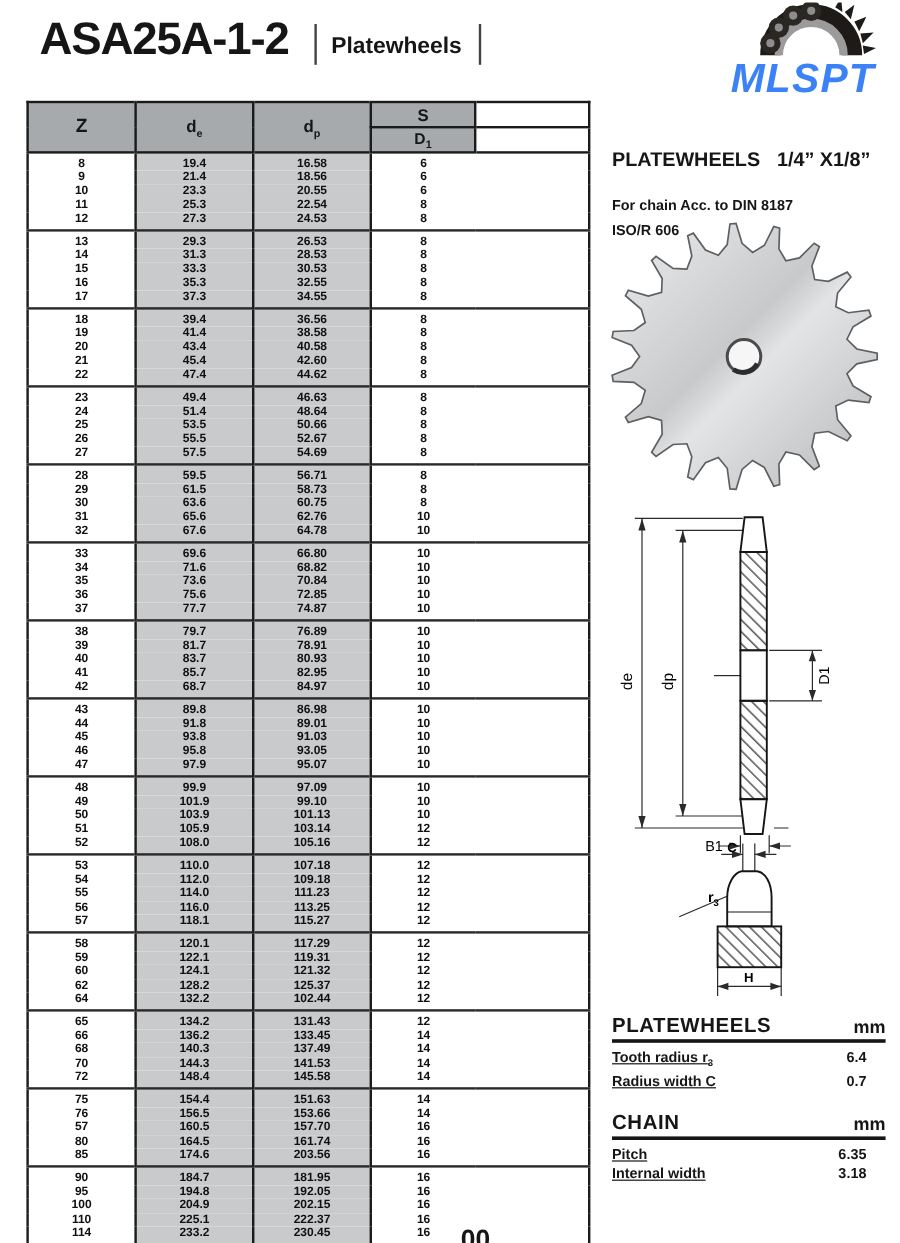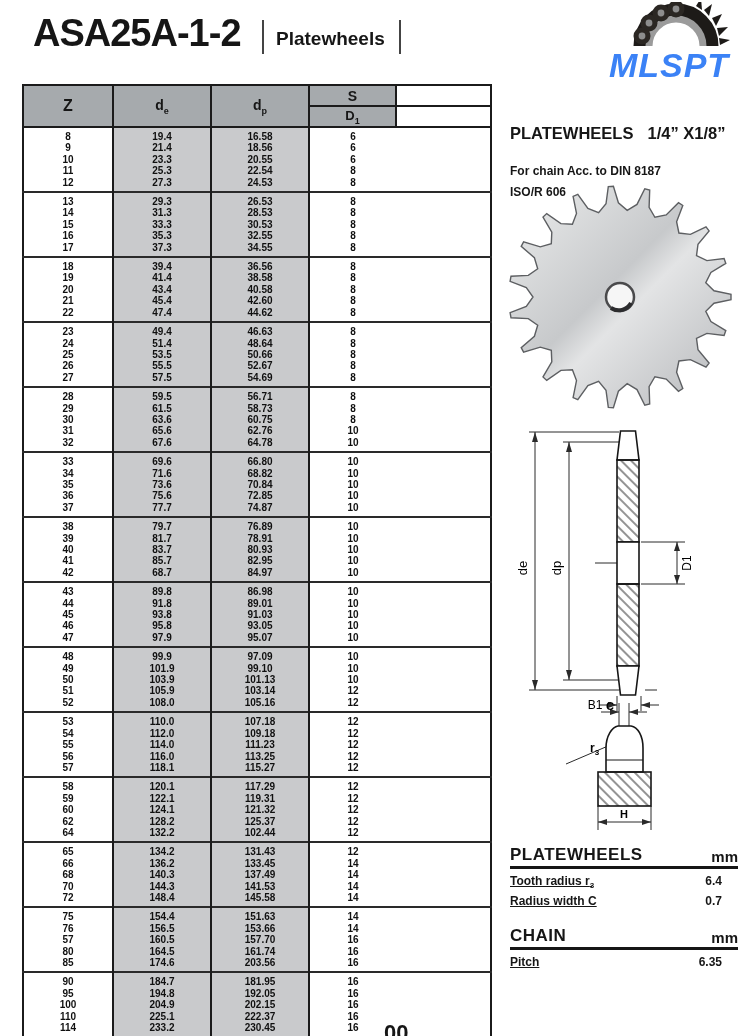--- a/index.html
+++ b/index.html
@@ -780,19 +780,23 @@
     <div class="chain-block">
       <div class="spec-head">
         <span class="t">CHAIN</span>
         <span class="u">mm</span>
       </div>
       <div class="spec-rows" id="chRows">
           <div class="spec-row">
             <span class="label">Pitch</span>
             <span class="value">6.35</span>
           </div>
+          <div class="spec-row">
+            <span class="label">Internal width</span>
+            <span class="value">3.18</span>
+          </div>
         </div>
     </div>
 
   </div>
 
   <div class="page-num">00</div>
 </div>
 
 </body></html>

